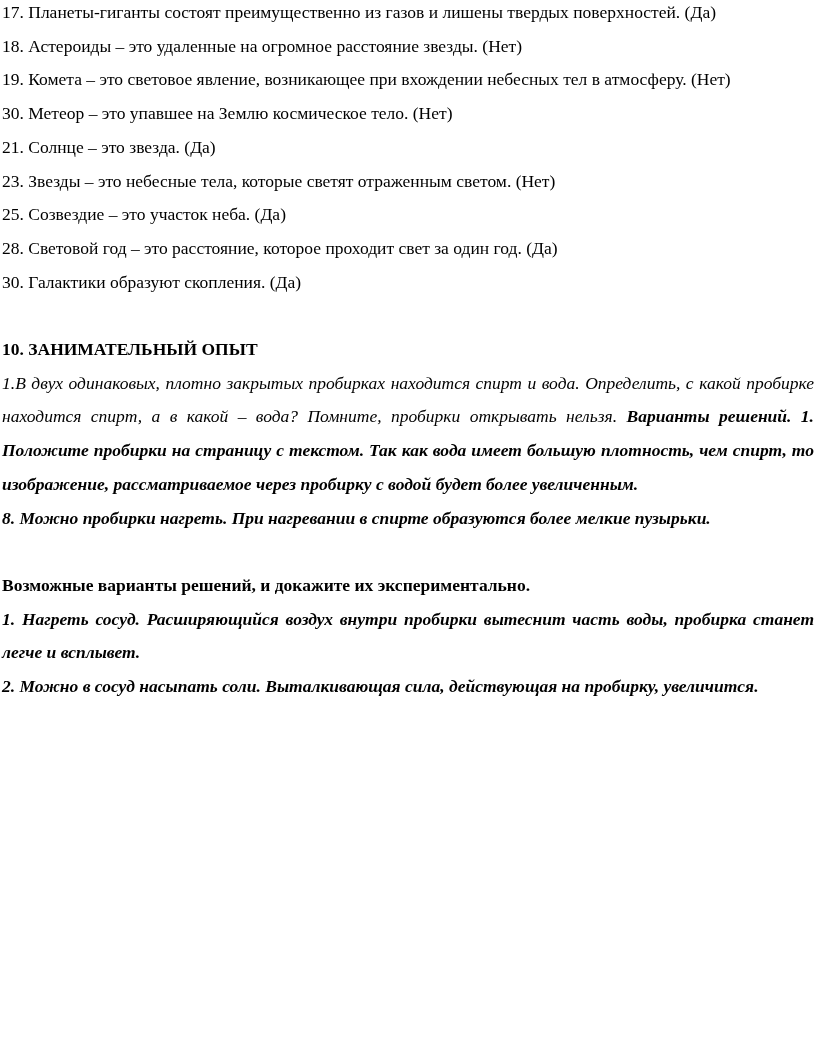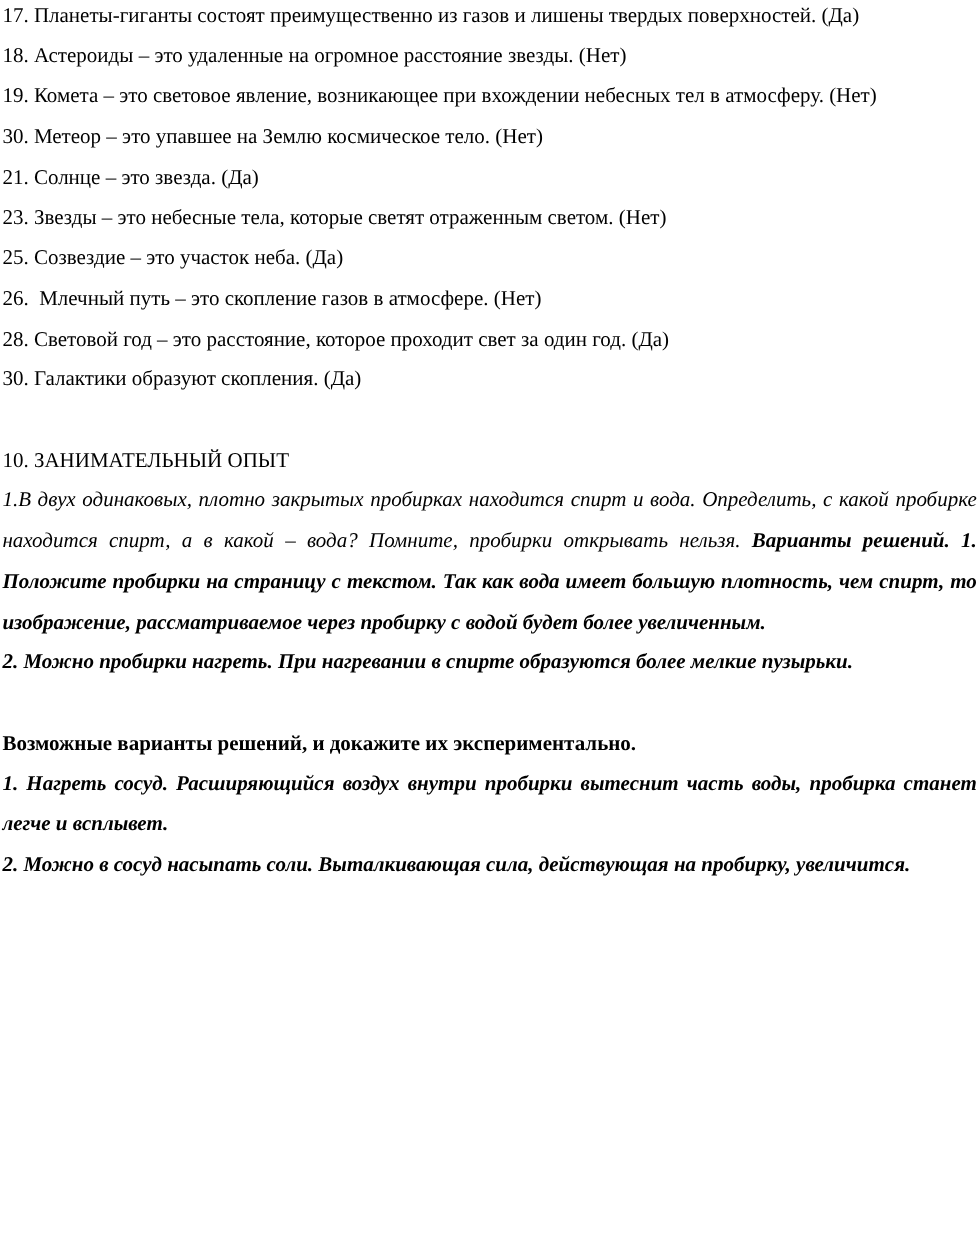--- a/index.html
+++ b/index.html
@@ -23,50 +23,49 @@
   }
   .page p, .page h2 {
     margin: 0;
     padding: 0;
   }
   .line { white-space: nowrap; }
   .blank { height: 33.7px; }
   .just { text-align: justify; font-style: italic; }
   .b { font-weight: bold; }
   .heading {
-    font-weight: normal;
+    font-weight: bold;
     font-size: 17.5px;
     line-height: 33.7px;
   }
 </style>
 </head>
 <body>
 
 <div class="page">
 
   <div>
     <p class="line">17. Планеты-гиганты состоят преимущественно из газов и лишены твердых поверхностей. (Да)</p>
     <p class="line">18. Астероиды – это удаленные на огромное расстояние звезды. (Нет)</p>
     <p class="line">19. Комета – это световое явление, возникающее при вхождении небесных тел в атмосферу. (Нет)</p>
     <p class="line">30. Метеор – это упавшее на Землю космическое тело. (Нет)</p>
     <p class="line">21. Солнце – это звезда. (Да)</p>
     <p class="line">23. Звезды – это небесные тела, которые светят отраженным светом. (Нет)</p>
     <p class="line">25. Созвездие – это участок неба. (Да)</p>
-    <p class="line">26. &nbsp;Млечный путь – это скопление газов в атмосфере. (Нет)</p>
     <p class="line">28. Световой год – это расстояние, которое проходит свет за один год. (Да)</p>
     <p class="line">30. Галактики образуют скопления. (Да)</p>
   </div>
 
   <div class="blank"></div>
 
   <h2 class="heading">10. ЗАНИМАТЕЛЬНЫЙ ОПЫТ</h2>
 
   <p class="just"><span>1.В двух одинаковых, плотно закрытых пробирках находится спирт и вода. Определить, с какой пробирке находится спирт, а в какой – вода? Помните, пробирки открывать нельзя. </span><span class="b">Варианты решений. 1. Положите пробирки на страницу с текстом. Так как вода имеет большую плотность, чем спирт, то изображение, рассматриваемое через пробирку с водой будет более увеличенным.</span></p>
 
-  <p class="just b">2. Можно пробирки нагреть. При нагревании в спирте образуются более мелкие пузырьки.</p>
+  <p class="just b">8. Можно пробирки нагреть. При нагревании в спирте образуются более мелкие пузырьки.</p>
 
   <div class="blank"></div>
 
 
   <p class="b">Возможные варианты решений, и докажите их экспериментально.</p>
 
   <p class="just b">1. Нагреть сосуд. Расширяющийся воздух внутри пробирки вытеснит часть воды, пробирка станет легче и всплывет.</p>
 
   <p class="just b">2. Можно в сосуд насыпать соли. Выталкивающая сила, действующая на пробирку, увеличится.</p>
 

